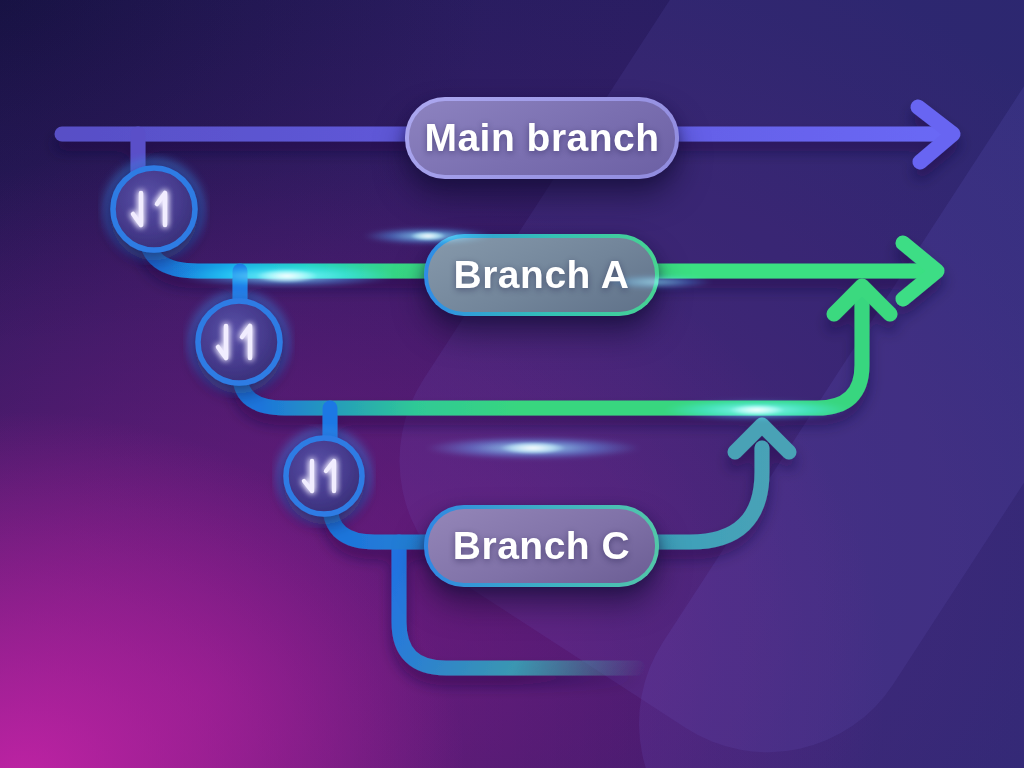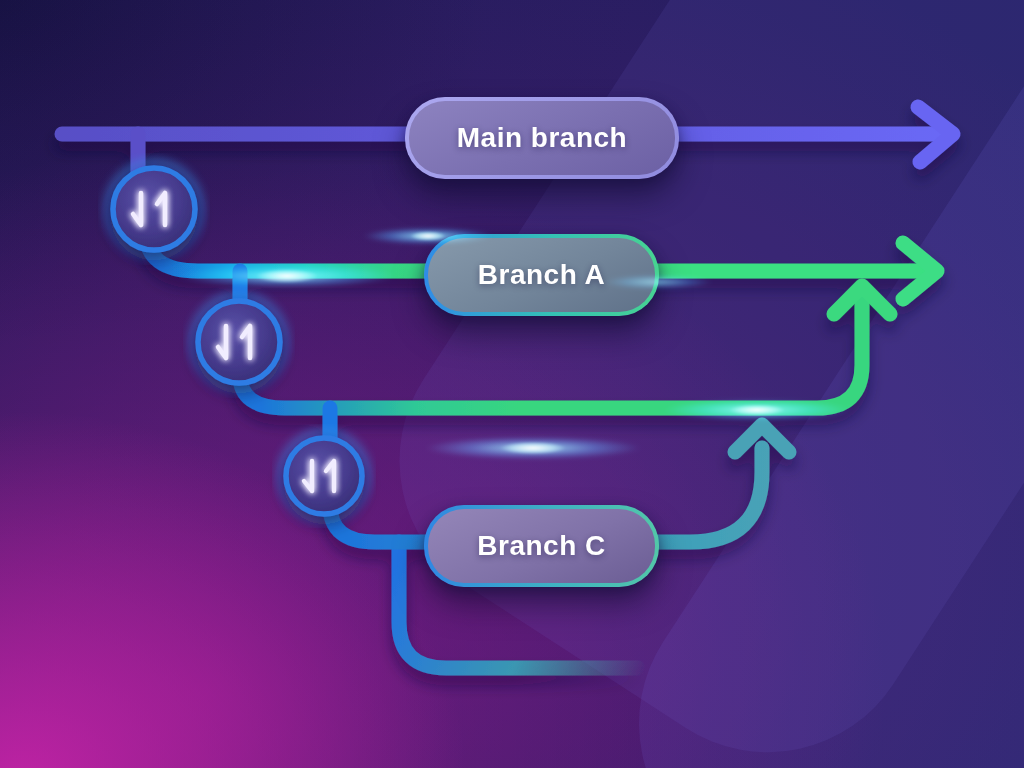--- a/index.html
+++ b/index.html
@@ -19,21 +19,21 @@
   }
   .band{position:absolute;border-radius:150px;transform:rotate(33deg);}
   .band1{left:610px;top:-400px;width:560px;height:1150px;background:rgba(125,115,235,.10);}
   .band2{left:880px;top:-240px;width:520px;height:1250px;background:rgba(125,115,235,.12);}
   
   svg.diagram{position:absolute;inset:0;}
   
   .pill{
     position:absolute;height:74px;border-radius:40px;border:4px solid transparent;
     display:flex;align-items:center;justify-content:center;
-    font-weight:bold;font-size:28px;color:#ffffff;letter-spacing:.5px;
+    font-weight:bold;font-size:39px;color:#ffffff;letter-spacing:.5px;
     text-shadow:0 2px 6px rgba(20,15,60,.4);
     box-shadow:0 18px 30px rgba(16,11,48,.55), 0 4px 12px rgba(25,18,70,.45);
   }
   .pill-main{
     left:405px;top:97px;width:266px;
     background:linear-gradient(155deg,#8d83c0 0%,#7a6fb0 55%,#6c60a4 100%) padding-box,
                linear-gradient(135deg,#aca8f0 0%,#8f8ade 100%) border-box;
   }
   .pill-a{
     left:424px;top:234px;width:227px;

